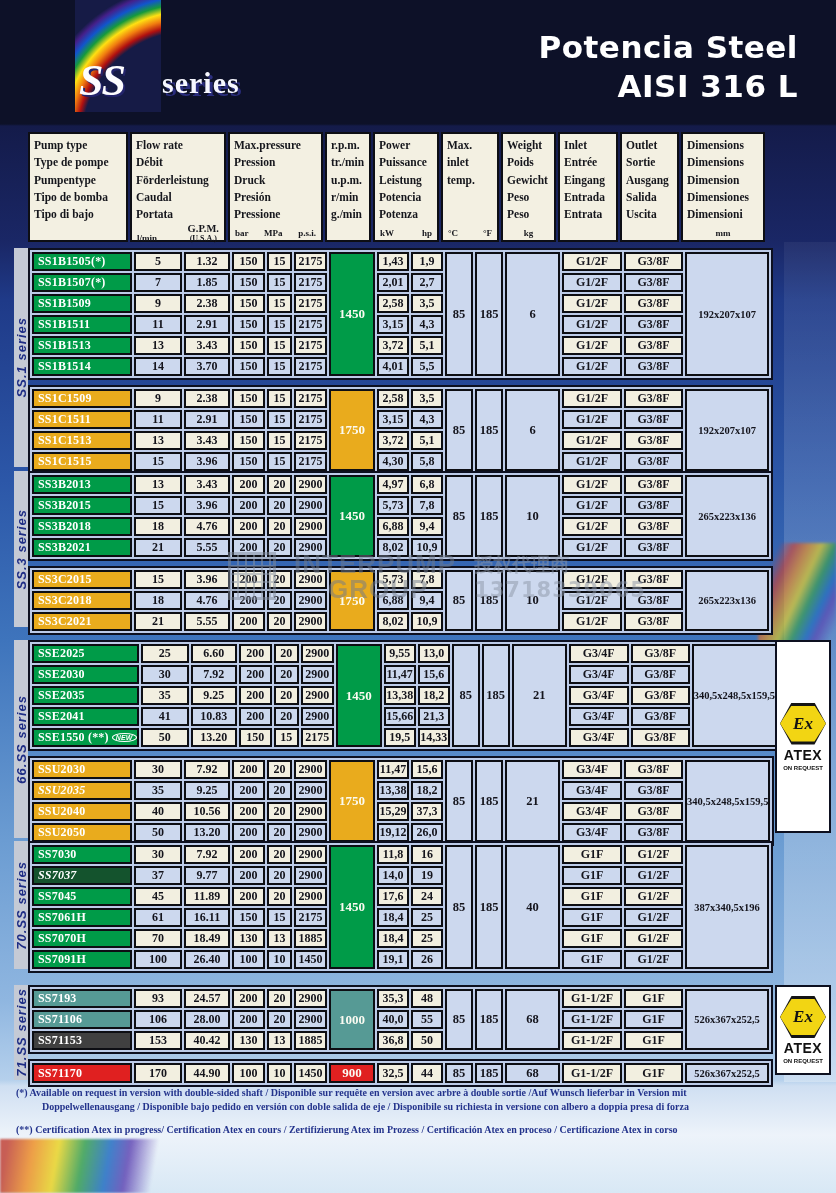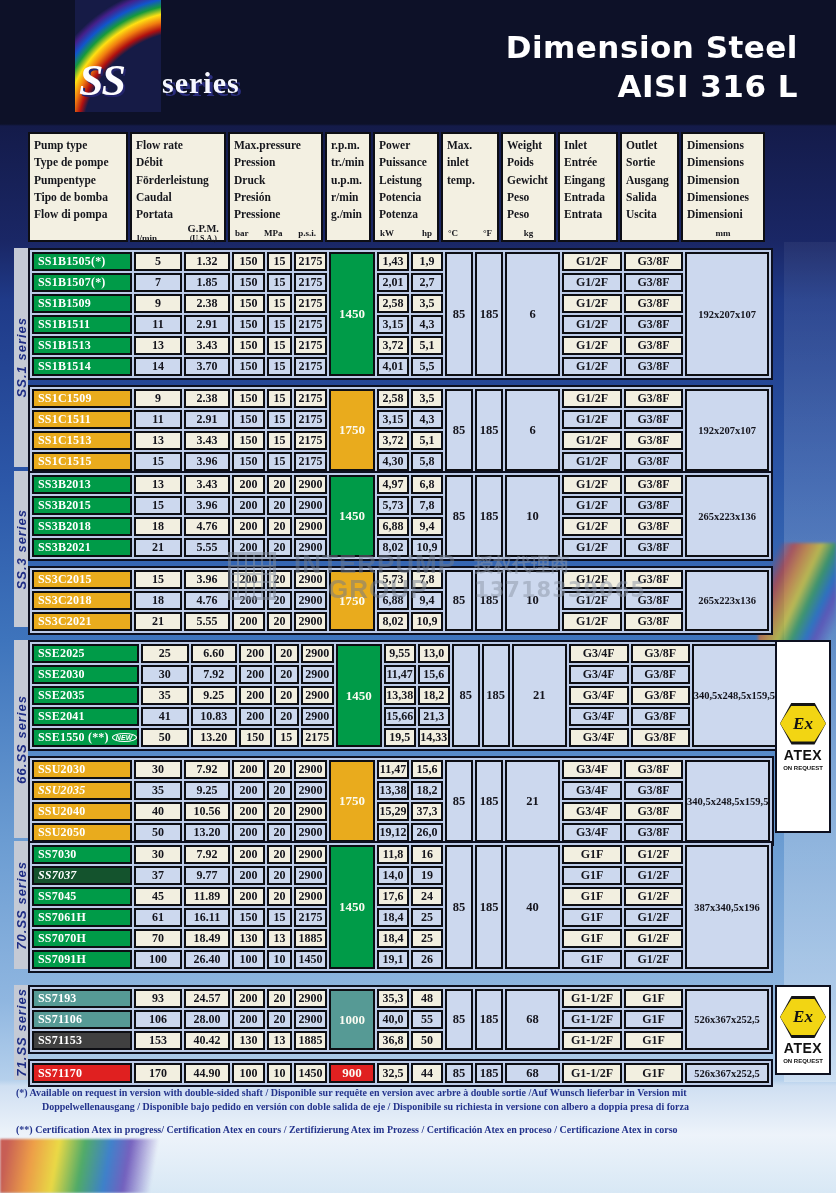--- a/index.html
+++ b/index.html
@@ -89,21 +89,21 @@
 
 <div id="page">
   <div class="rightband"></div>
   <div class="rb1"></div>
   <div class="rb2"></div>
 
   <div class="logo"></div>
   <div class="logo-ss">SS</div>
   <div class="logo-series">series</div>
   <div class="title">
-    <div>Dimension Steel</div>
+    <div>Potencia Steel</div>
     <div>AISI 316 L</div>
   </div>
 
   <div id="built">
       <table class="hdr">
         <colgroup>
           <col style="width: 100px;">
           <col style="width: 48px;">
           <col style="width: 46px;">
           <col style="width: 33px;">
@@ -121,21 +121,21 @@
         </colgroup>
         <tbody>
           <tr>
             <td class="hcell" colspan="1">
               <div class="hbox">
                 <div class="hlines">
                   <div class="hline">Pump type</div>
                   <div class="hline">Type de pompe</div>
                   <div class="hline">Pumpentype</div>
                   <div class="hline">Tipo de bomba</div>
-                  <div class="hline">Flow di pompa</div>
+                  <div class="hline">Tipo di bajo</div>
                 </div>
               </div>
             </td>
             <td class="hcell" colspan="2">
               <div class="hbox">
                 <div class="hlines">
                   <div class="hline">Flow rate</div>
                   <div class="hline">Débit</div>
                   <div class="hline">Förderleistung</div>
                   <div class="hline">Caudal</div>

